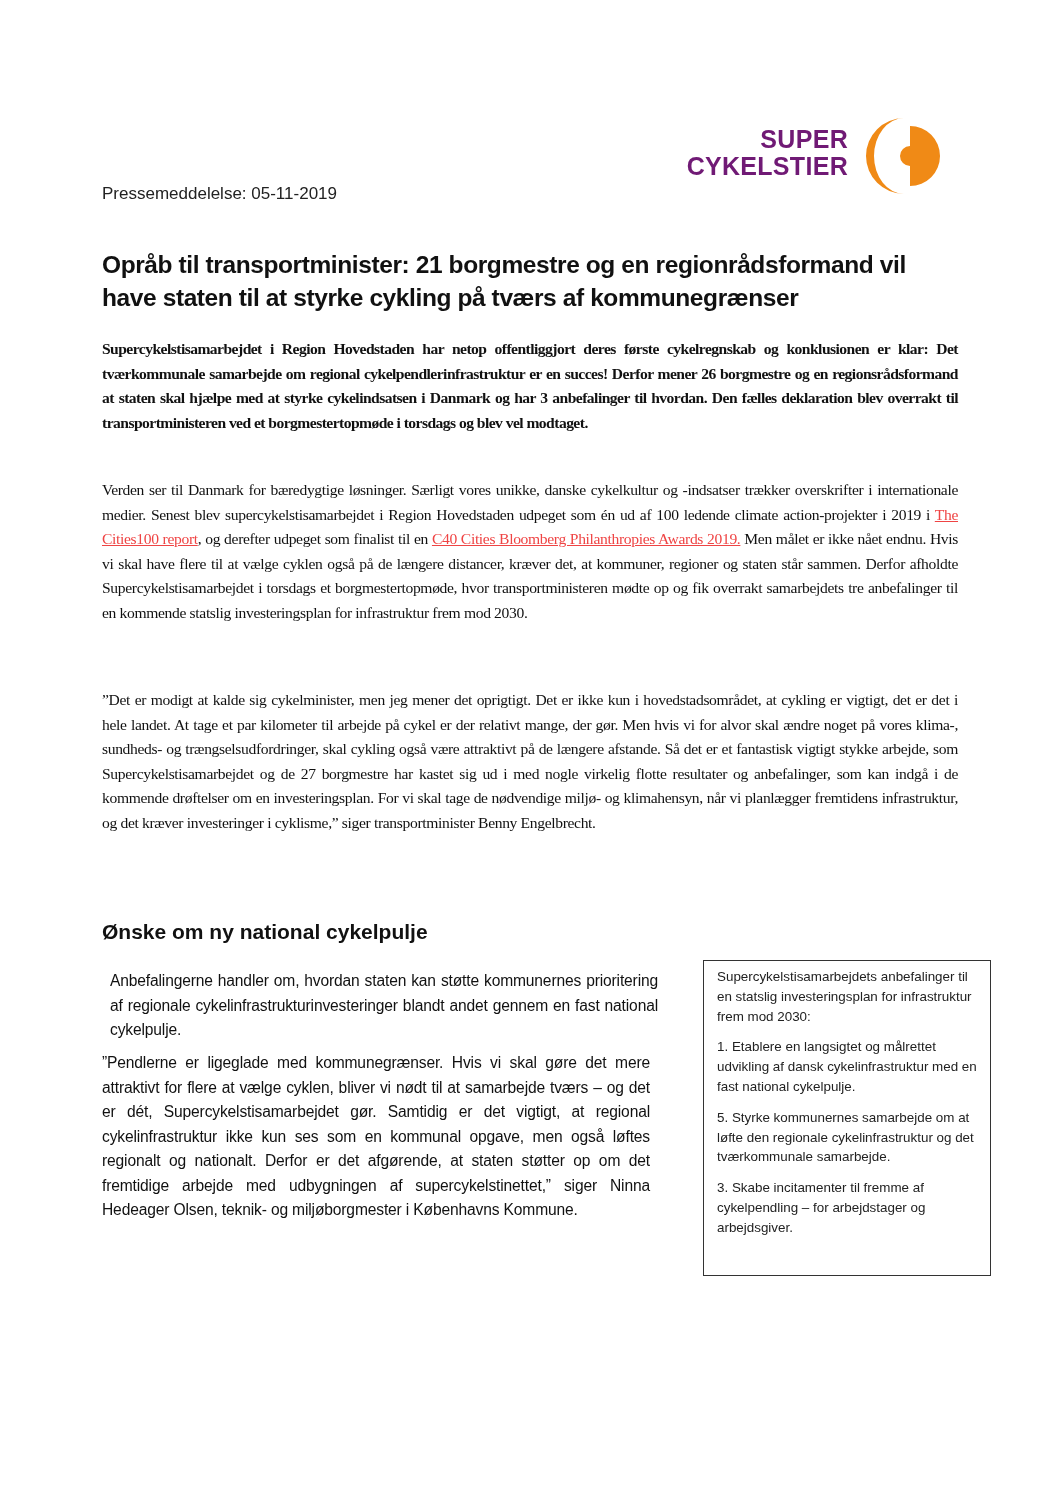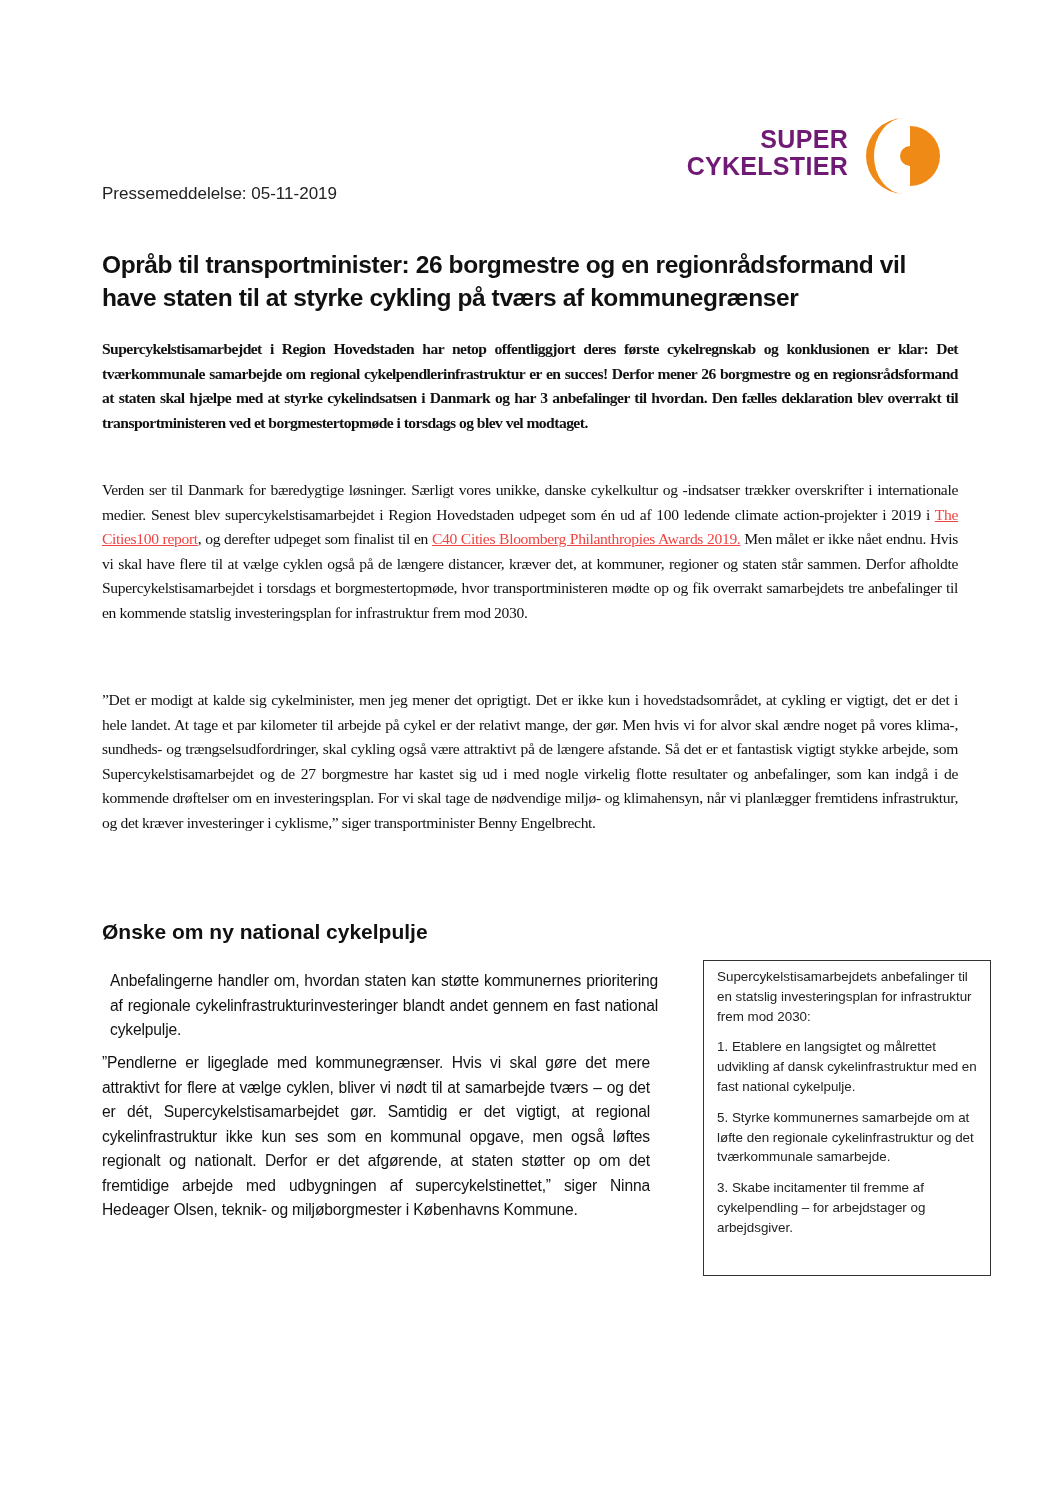--- a/index.html
+++ b/index.html
@@ -39,21 +39,21 @@
     <div>CYKELSTIER</div>
   </div>
   <svg width="80" height="80" viewBox="0 0 80 80">
 
     <path d="M40 2 A38 38 0 1 0 40 78 A30 38 0 0 1 40 2 Z" fill="#f08a16"></path>
 
     <path d="M46 10 A30 30 0 0 1 46 70 L46 50 A10 10 0 0 1 46 30 Z" fill="#f08a16"></path>
   </svg>
 </div>
 
-<h1 class="title" style="margin:0">Opråb til transportminister: 26 borgmestre og en regionrådsformand vil have staten til at styrke cykling på tværs af kommunegrænser</h1>
+<h1 class="title" style="margin:0">Opråb til transportminister: 21 borgmestre og en regionrådsformand vil have staten til at styrke cykling på tværs af kommunegrænser</h1>
 
 <p class="para lead narrow" style="margin:0">Supercykelstisamarbejdet i Region Hovedstaden har netop offentliggjort deres første cykelregnskab og konklusionen er klar: Det tværkommunale samarbejde om regional cykelpendlerinfrastruktur er en succes! Derfor mener 26 borgmestre og en regionsrådsformand at staten skal hjælpe med at styrke cykelindsatsen i Danmark og har 3 anbefalinger til hvordan. Den fælles deklaration blev overrakt til transportministeren ved et borgmestertopmøde i torsdags og blev vel modtaget.</p>
 
 <p class="para p1 narrow" style="margin:0"><span>Verden ser til Danmark for bæredygtige løsninger. Særligt vores unikke, danske cykelkultur og -indsatser trækker overskrifter i internationale medier. Senest blev supercykelstisamarbejdet i Region Hovedstaden udpeget som én ud af 100 ledende climate action-projekter i 2019 i </span><a class="link" href="#">The Cities100 report</a><span>, og derefter udpeget som finalist til en </span><a class="link" href="#">C40 Cities Bloomberg Philanthropies Awards 2019.</a><span> Men målet er ikke nået endnu. Hvis vi skal have flere til at vælge cyklen også på de længere distancer, kræver det, at kommuner, regioner og staten står sammen. Derfor afholdte Supercykelstisamarbejdet i torsdags et borgmestertopmøde, hvor transportministeren mødte op og fik overrakt samarbejdets tre anbefalinger til en kommende statslig investeringsplan for infrastruktur frem mod 2030.</span></p>
 
 <p class="para p2 narrow" style="margin:0">”Det er modigt at kalde sig cykelminister, men jeg mener det oprigtigt. Det er ikke kun i hovedstadsområdet, at cykling er vigtigt, det er det i hele landet. At tage et par kilometer til arbejde på cykel er der relativt mange, der gør. Men hvis vi for alvor skal ændre noget på vores klima-, sundheds- og trængselsudfordringer, skal cykling også være attraktivt på de længere afstande. Så det er et fantastisk vigtigt stykke arbejde, som Supercykelstisamarbejdet og de 27 borgmestre har kastet sig ud i med nogle virkelig flotte resultater og anbefalinger, som kan indgå i de kommende drøftelser om en investeringsplan. For vi skal tage de nødvendige miljø- og klimahensyn, når vi planlægger fremtidens infrastruktur, og det kræver investeringer i cyklisme,” siger transportminister Benny Engelbrecht.</p>
 
 <h2 class="subhead" style="margin:0">Ønske om ny national cykelpulje</h2>
 
 <p class="col c1" style="margin:8px">Anbefalingerne handler om, hvordan staten kan støtte kommunernes prioritering af regionale cykelinfrastrukturinvesteringer blandt andet gennem en fast national cykelpulje.</p>

